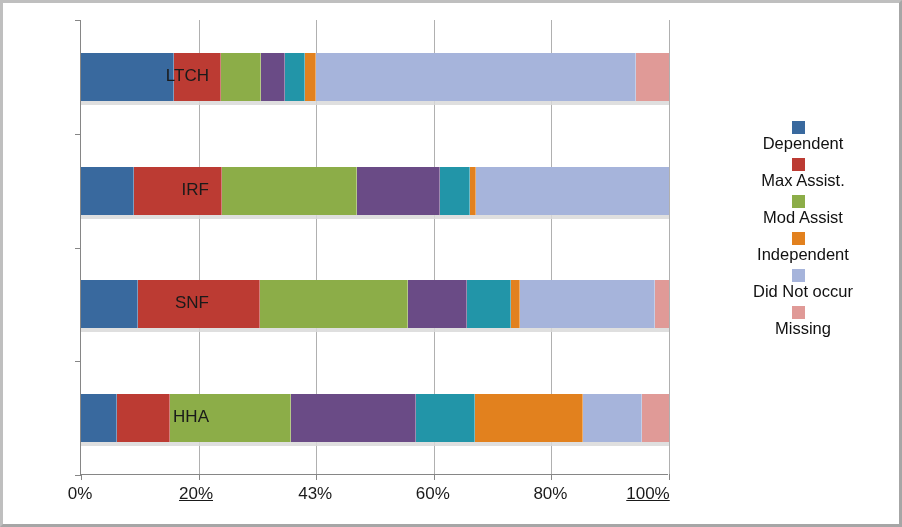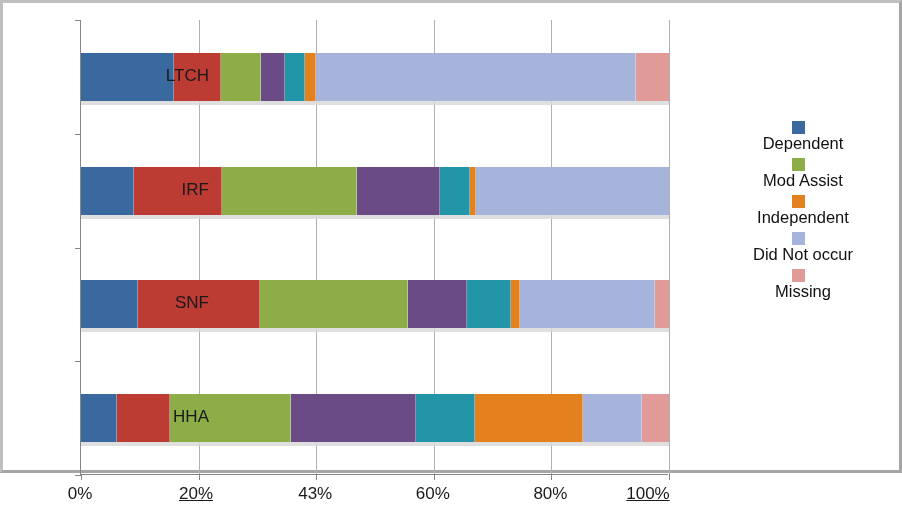--- a/index.html
+++ b/index.html
@@ -6,21 +6,21 @@
   html, body { margin:0; padding:0; }
   body {
     width: 902px; height: 527px;
     background: #ffffff;
     font-family: "Liberation Sans", sans-serif;
     overflow: hidden;
   }
   #chart-frame {
     position: absolute;
     left: 0; top: 0;
-    width: 902px; height: 473px;
+    width: 902px; height: 527px;
     background: #ffffff;
     border: 3px solid #a6a6a6;
     border-top-color: #bfbfbf;
     border-left-color: #bfbfbf;
   }
   
   #plot-area {
     position: absolute;
     left: 77px; top: 17px;
     width: 588px; height: 455px;
@@ -195,20 +195,24 @@
       <div class="x-label" style="left: 547.4px;">80%</div>
       <div class="x-label" style="left: 645px; text-decoration: underline;">100%</div>
     </div>
 
   <div id="legend">
       <div class="legend-item">
         <span class="legend-swatch" style="background: rgb(57, 105, 158);"></span>
         <span class="legend-text">Dependent</span>
       </div>
       <div class="legend-item">
+        <span class="legend-swatch" style="background: rgb(188, 59, 51);"></span>
+        <span class="legend-text">Max Assist.</span>
+      </div>
+      <div class="legend-item">
         <span class="legend-swatch" style="background: rgb(140, 173, 72);"></span>
         <span class="legend-text">Mod Assist</span>
       </div>
       <div class="legend-item">
         <span class="legend-swatch" style="background: rgb(226, 129, 30);"></span>
         <span class="legend-text">Independent</span>
       </div>
       <div class="legend-item">
         <span class="legend-swatch" style="background: rgb(166, 180, 219);"></span>
         <span class="legend-text">Did Not occur</span>

